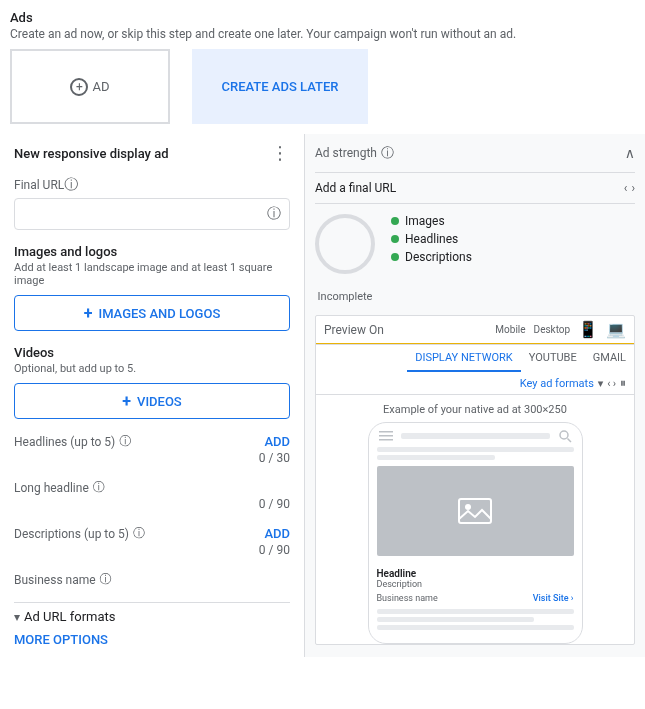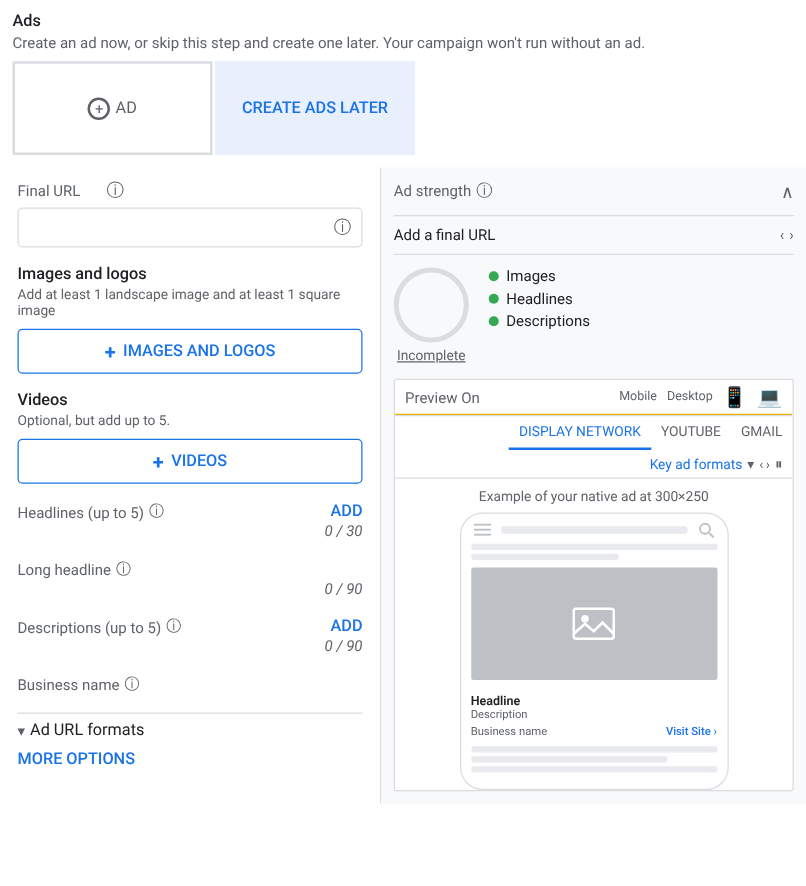--- a/index.html
+++ b/index.html
@@ -11,68 +11,68 @@
     .top-header { padding: 0 10px 8px 10px; }
     .top-header .ads-title { font-size: 13px; font-weight: 500; color: #202124; }
     .top-header .ads-subtitle { font-size: 12px; color: #5f6368; margin-top: 2px; }
 
     
     .ad-type-selector { display: flex; padding: 0 10px 10px 10px; gap: 0; }
     .ad-type-box { border: 2px solid #dadce0; display: flex; align-items: center; justify-content: center; cursor: pointer; }
     .ad-type-box.selected { border-color: #dadce0; background: #fff; width: 160px; height: 75px; }
     .ad-type-box .ad-icon { display: flex; align-items: center; gap: 4px; color: #5f6368; font-size: 13px; }
     .ad-type-box .plus-circle { width: 18px; height: 18px; border: 2px solid #5f6368; border-radius: 50%; display: flex; align-items: center; justify-content: center; font-size: 12px; color: #5f6368; }
-    .ad-type-box.create-later { background: #e8f0fe; border-color: #e8f0fe; width: 160px; height: 75px; margin-left: 2px; }
+    .ad-type-box.create-later { background: #e8f0fe; border-color: #e8f0fe; width: 176px; height: 75px; margin-left: 22px; }
     .ad-type-box.create-later .label { color: #1a73e8; font-size: 13px; font-weight: 500; text-align: center; }
 
     
     .main-content { display: flex; }
     .left-panel { width: 305px; border-right: 1px solid #dadce0; padding: 10px 14px; flex-shrink: 0; }
     .right-panel { flex: 1; background: #f8f9fa; padding: 10px; }
 
     
     .panel-header { display: flex; justify-content: space-between; align-items: center; margin-bottom: 14px; }
     .panel-title { font-size: 13px; font-weight: 500; color: #202124; }
     .three-dot { color: #5f6368; font-size: 18px; cursor: pointer; line-height: 1; letter-spacing: 1px; }
 
     .field-row { margin-bottom: 14px; }
-    .field-label { font-size: 12px; color: #5f6368; display: flex; align-items: center; gap: 21px; margin-bottom: 4px; }
+    .field-label { font-size: 12px; color: #5f6368; display: flex; align-items: center; gap: 0; margin-bottom: 4px; }
     .field-input-wrap { border: 1px solid #dadce0; border-radius: 4px; height: 32px; display: flex; align-items: center; padding: 0 8px; position: relative; }
     .field-input-wrap .help-icon { position: absolute; right: 8px; color: #5f6368; font-size: 14px; }
 
     .section-label { font-size: 13px; font-weight: 500; color: #202124; margin-bottom: 2px; }
     .section-sublabel { font-size: 11px; color: #5f6368; margin-bottom: 8px; }
 
     .blue-button { border: 1px solid #1a73e8; border-radius: 4px; display: flex; align-items: center; justify-content: center; gap: 6px; height: 36px; cursor: pointer; margin-bottom: 14px; }
     .blue-button .btn-label { color: #1a73e8; font-size: 13px; font-weight: 500; }
     .blue-button .btn-icon { color: #1a73e8; font-size: 16px; font-weight: bold; }
 
     .count-row { display: flex; justify-content: space-between; align-items: center; }
     .count-label { font-size: 12px; color: #5f6368; display: flex; align-items: center; gap: 4px; }
-    .count-value { font-size: 12px; color: #5f6368; font-style: italic; }
+    .count-value { font-size: 12px; color: #5f6368; }
     .add-link { color: #1a73e8; font-size: 13px; font-weight: 500; cursor: pointer; margin-left: 8px; }
 
     .divider { border: none; border-top: 1px solid #dadce0; margin: 6px 0; }
 
     .url-options { display: flex; align-items: center; gap: 4px; color: #202124; font-size: 13px; cursor: pointer; margin-top: 4px; margin-bottom: 8px; }
     .url-options .chevron { font-size: 12px; color: #5f6368; }
 
     .more-options { color: #1a73e8; font-size: 13px; font-weight: 500; cursor: pointer; margin-top: 4px; }
 
     
     .ad-strength-header { display: flex; justify-content: space-between; align-items: center; margin-bottom: 10px; }
     .ad-strength-label { font-size: 12px; color: #5f6368; display: flex; align-items: center; gap: 4px; }
     .collapse-icon { color: #5f6368; font-size: 14px; cursor: pointer; }
 
     .final-url-row { display: flex; justify-content: space-between; align-items: center; font-size: 12px; color: #202124; border-top: 1px solid #dadce0; border-bottom: 1px solid #dadce0; padding: 8px 0; margin-bottom: 10px; }
     .nav-arrows { display: flex; gap: 4px; color: #5f6368; cursor: pointer; }
 
     .strength-content { display: flex; gap: 16px; align-items: flex-start; margin-bottom: 12px; }
     .strength-circle { width: 60px; height: 60px; border-radius: 50%; border: 4px solid #dadce0; display: flex; align-items: center; justify-content: center; flex-shrink: 0; }
-    .strength-incomplete { font-size: 11px; color: #5f6368; text-align: left; margin-top: 4px; text-decoration: underline; }
+    .strength-incomplete { font-size: 11px; color: #5f6368; text-align: left; margin-top: 16px; }
     .strength-items { font-size: 12px; }
     .strength-item { display: flex; align-items: center; gap: 6px; margin-bottom: 4px; }
     .dot { width: 8px; height: 8px; border-radius: 50%; flex-shrink: 0; }
     .dot-green { background: #34a853; }
 
     
     .preview-tabs-row { display: flex; justify-content: space-between; align-items: center; border-bottom: 1px solid #eab308; margin-bottom: 0; }
     .preview-label { font-size: 12px; color: #5f6368; }
     .device-icons { display: flex; gap: 8px; align-items: center; }
 
@@ -122,20 +122,24 @@
       </div>
     </div>
     <div class="ad-type-box create-later">
       <span class="label">CREATE ADS LATER</span>
     </div>
   </div>
 
   <div class="main-content">
 
     <div class="left-panel">
+      <div class="panel-header">
+        <span class="panel-title">New responsive display ad</span>
+        <span class="three-dot">⋮</span>
+      </div>
 
       <div class="field-row">
         <div class="field-label">
           <span>Final URL</span>
           <span style="color:#5f6368;font-size:14px;">ⓘ</span>
         </div>
         <div class="field-input-wrap">
           <span class="help-icon">ⓘ</span>
         </div>
       </div>

